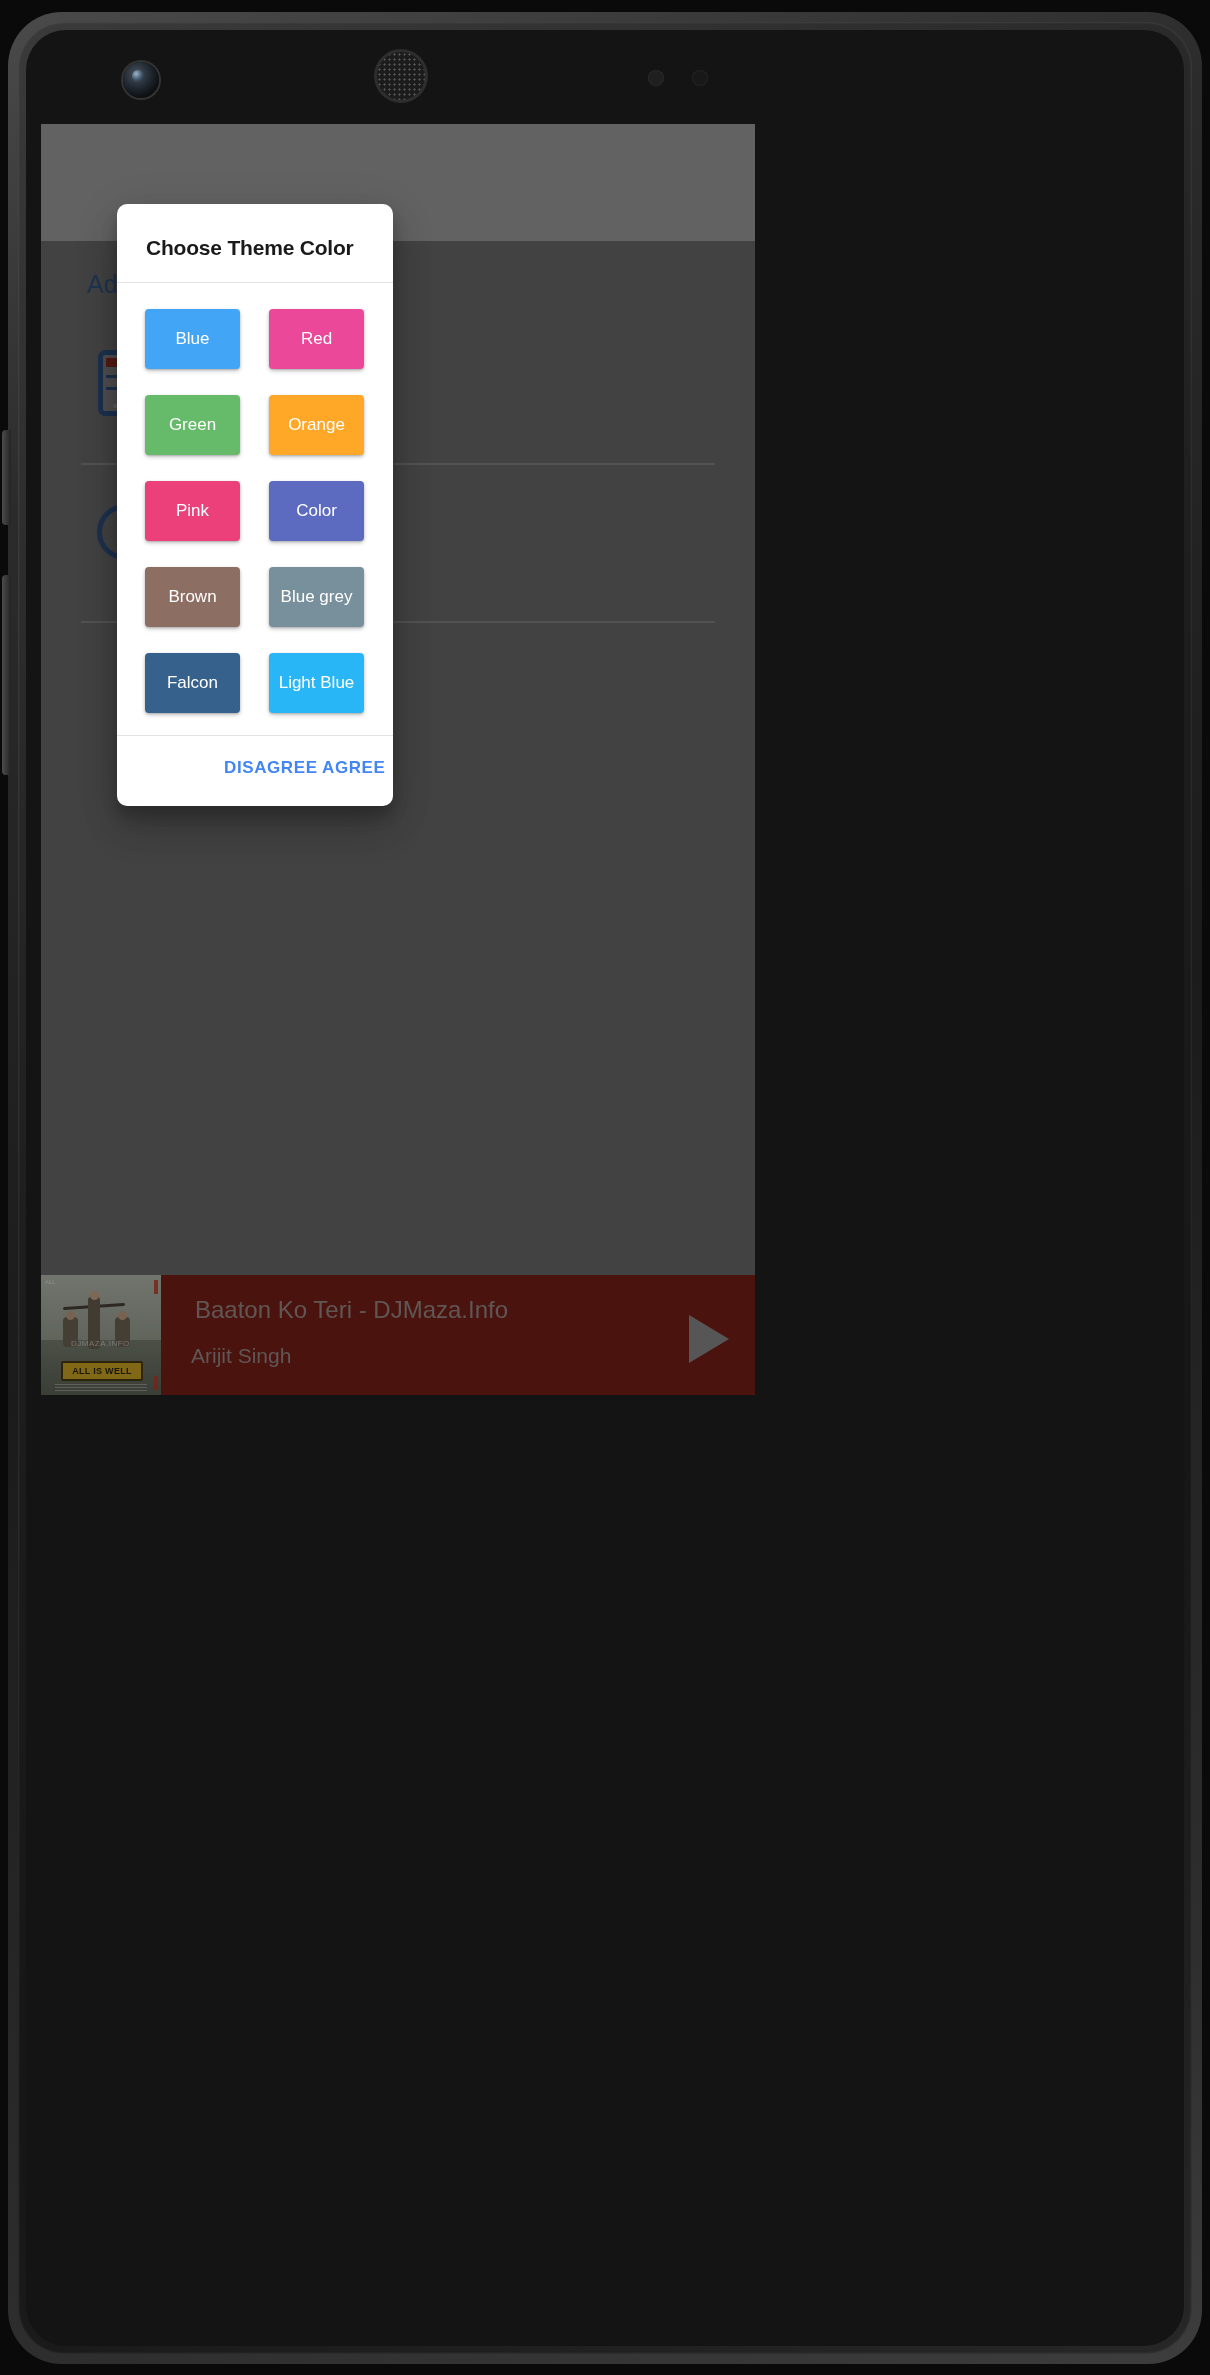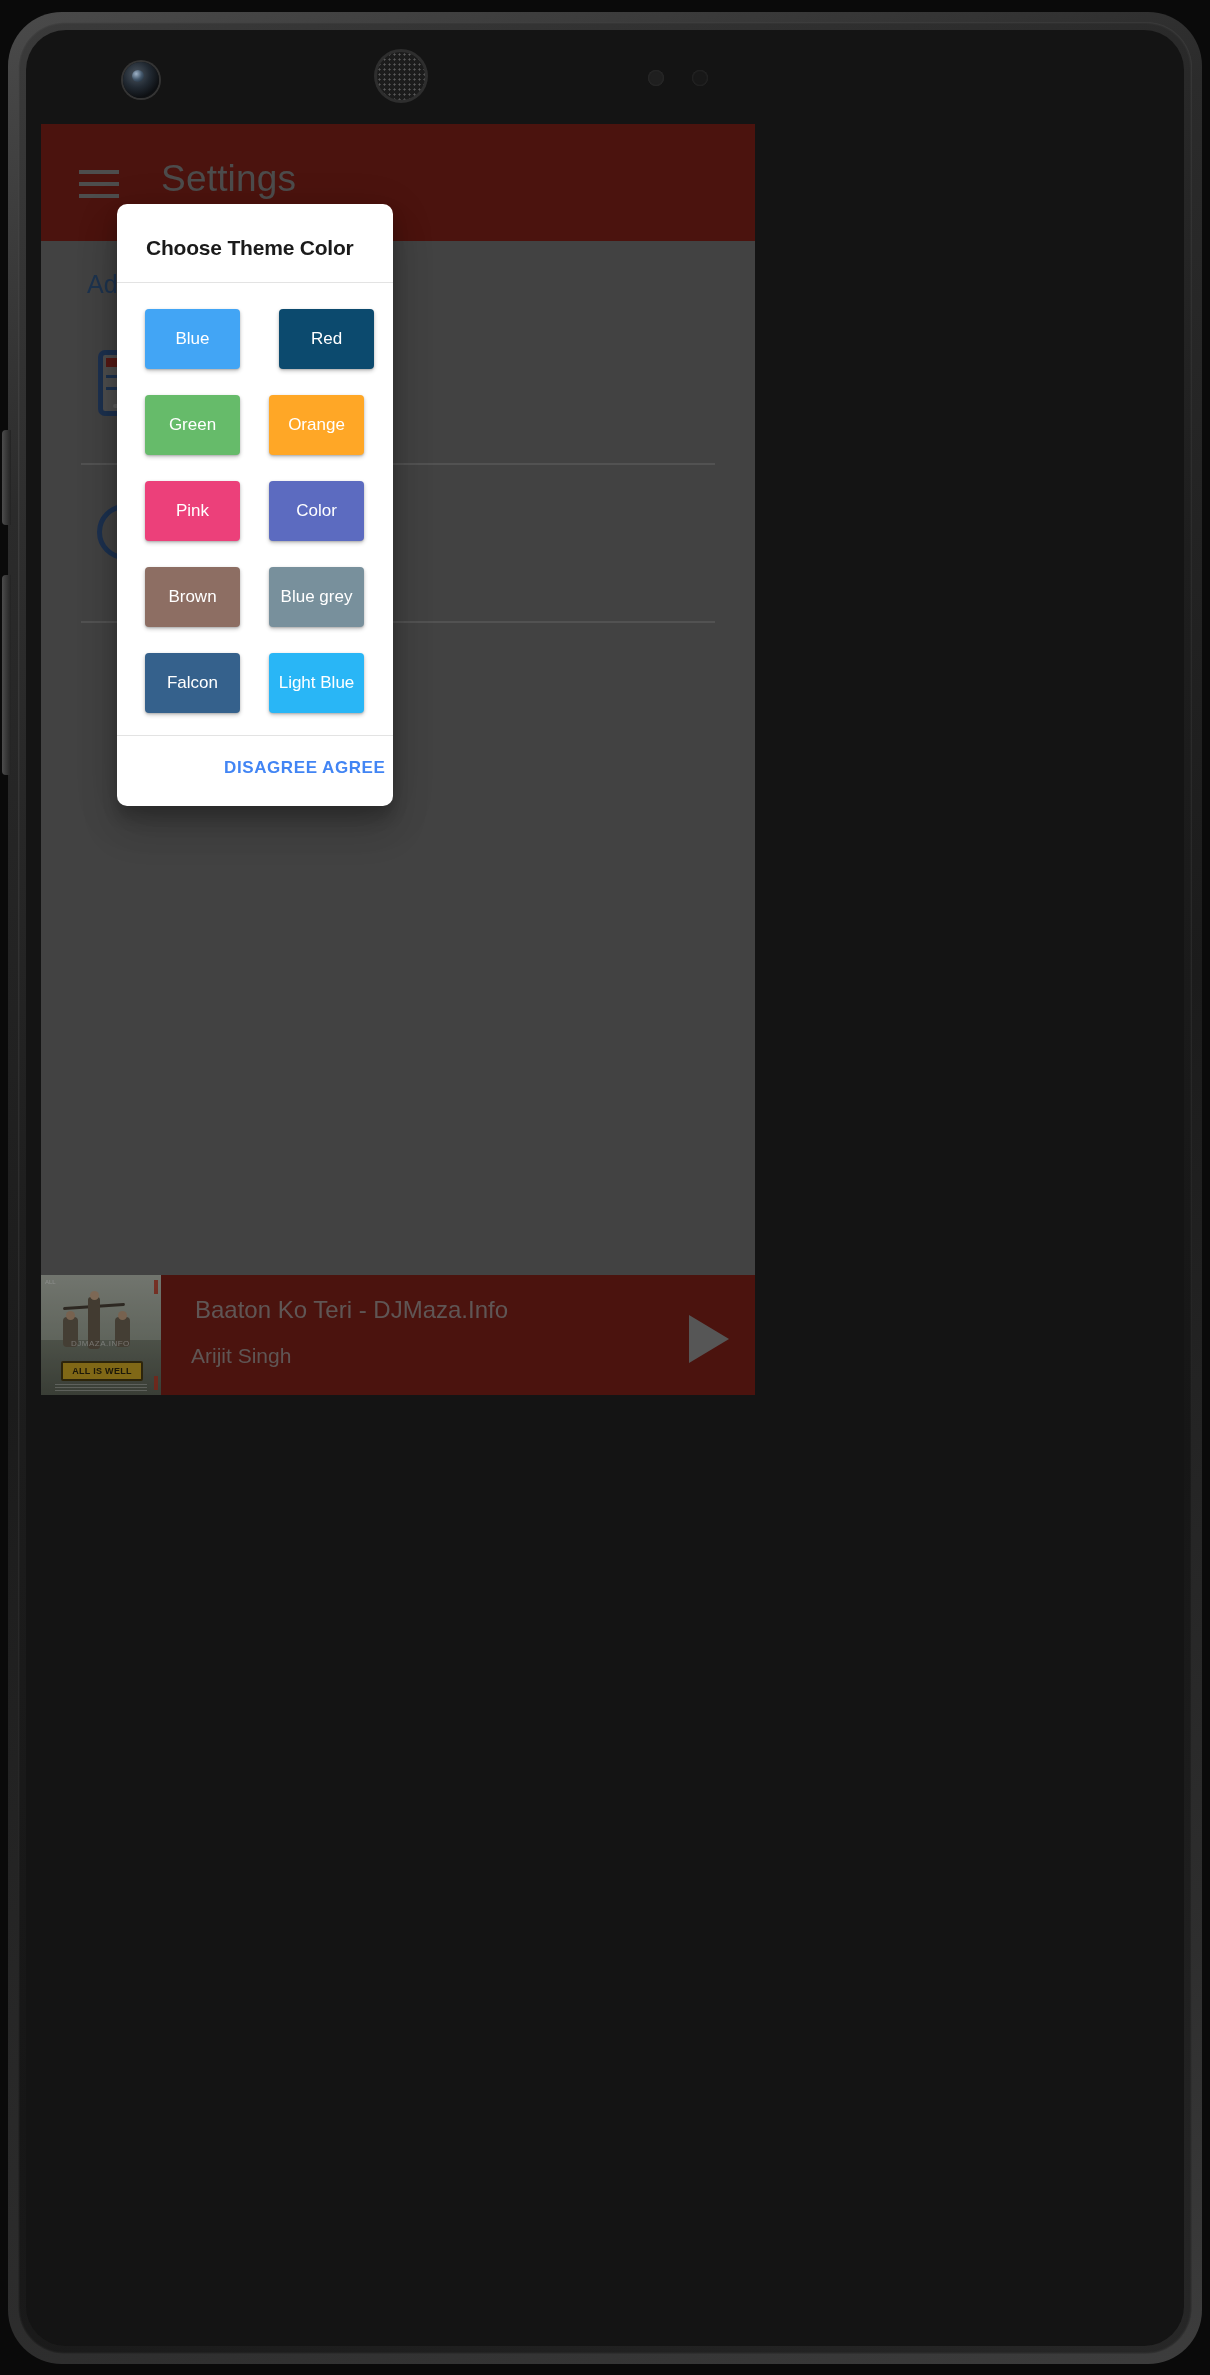--- a/index.html
+++ b/index.html
@@ -275,28 +275,20 @@
 
   <div class="front-cam"></div>
   <div class="speaker"></div>
   <div class="sensor s1"></div>
   <div class="sensor s2"></div>
   <div class="bottom-chin"></div>
 
   <div id="screen">
     <div id="app">
 
-      <div class="appbar" style="background-color: rgb(122, 31, 23);">
-        <div class="hamburger">
-          <i></i>
-            <i></i>
-            <i></i>
-        </div>
-        <div class="appbar-title">Settings</div>
-      </div>
 
       <div class="content">
         <div class="section-header">Advanced</div>
 
         <div class="row r1">
           <div class="ic-phone">
             <div class="bar"></div>
               <div class="ln a"></div>
               <div class="ln b"></div>
               <div class="hm"></div>
@@ -338,21 +330,21 @@
       </div>
 
       <div class="scrim"></div>
 
       <div class="dialog">
         <div class="dialog-title">Choose Theme Color</div>
         <div class="dlg-div top"></div>
 
         <div class="grid">
           <button class="color-btn col-l r0" style="background-color: rgb(66, 165, 245);">Blue</button>
-          <button class="color-btn col-r r0" style="background-color: #0c4a6e; margin-left: 10px;">Red</button>
+          <button class="color-btn col-r r0" style="background-color: #ec4899;">Red</button>
           <button class="color-btn col-l r1" style="background-color: rgb(102, 187, 106);">Green</button>
           <button class="color-btn col-r r1" style="background-color: rgb(255, 167, 38);">Orange</button>
           <button class="color-btn col-l r2" style="background-color: rgb(236, 64, 122);">Pink</button>
           <button class="color-btn col-r r2" style="background-color: rgb(92, 107, 192);">Color</button>
           <button class="color-btn col-l r3" style="background-color: rgb(141, 110, 99);">Brown</button>
           <button class="color-btn col-r r3" style="background-color: rgb(120, 144, 156);">Blue grey</button>
           <button class="color-btn col-l r4" style="background-color: rgb(53, 97, 140);">Falcon</button>
           <button class="color-btn col-r r4" style="background-color: rgb(41, 182, 246);">Light Blue</button>
         </div>
 

